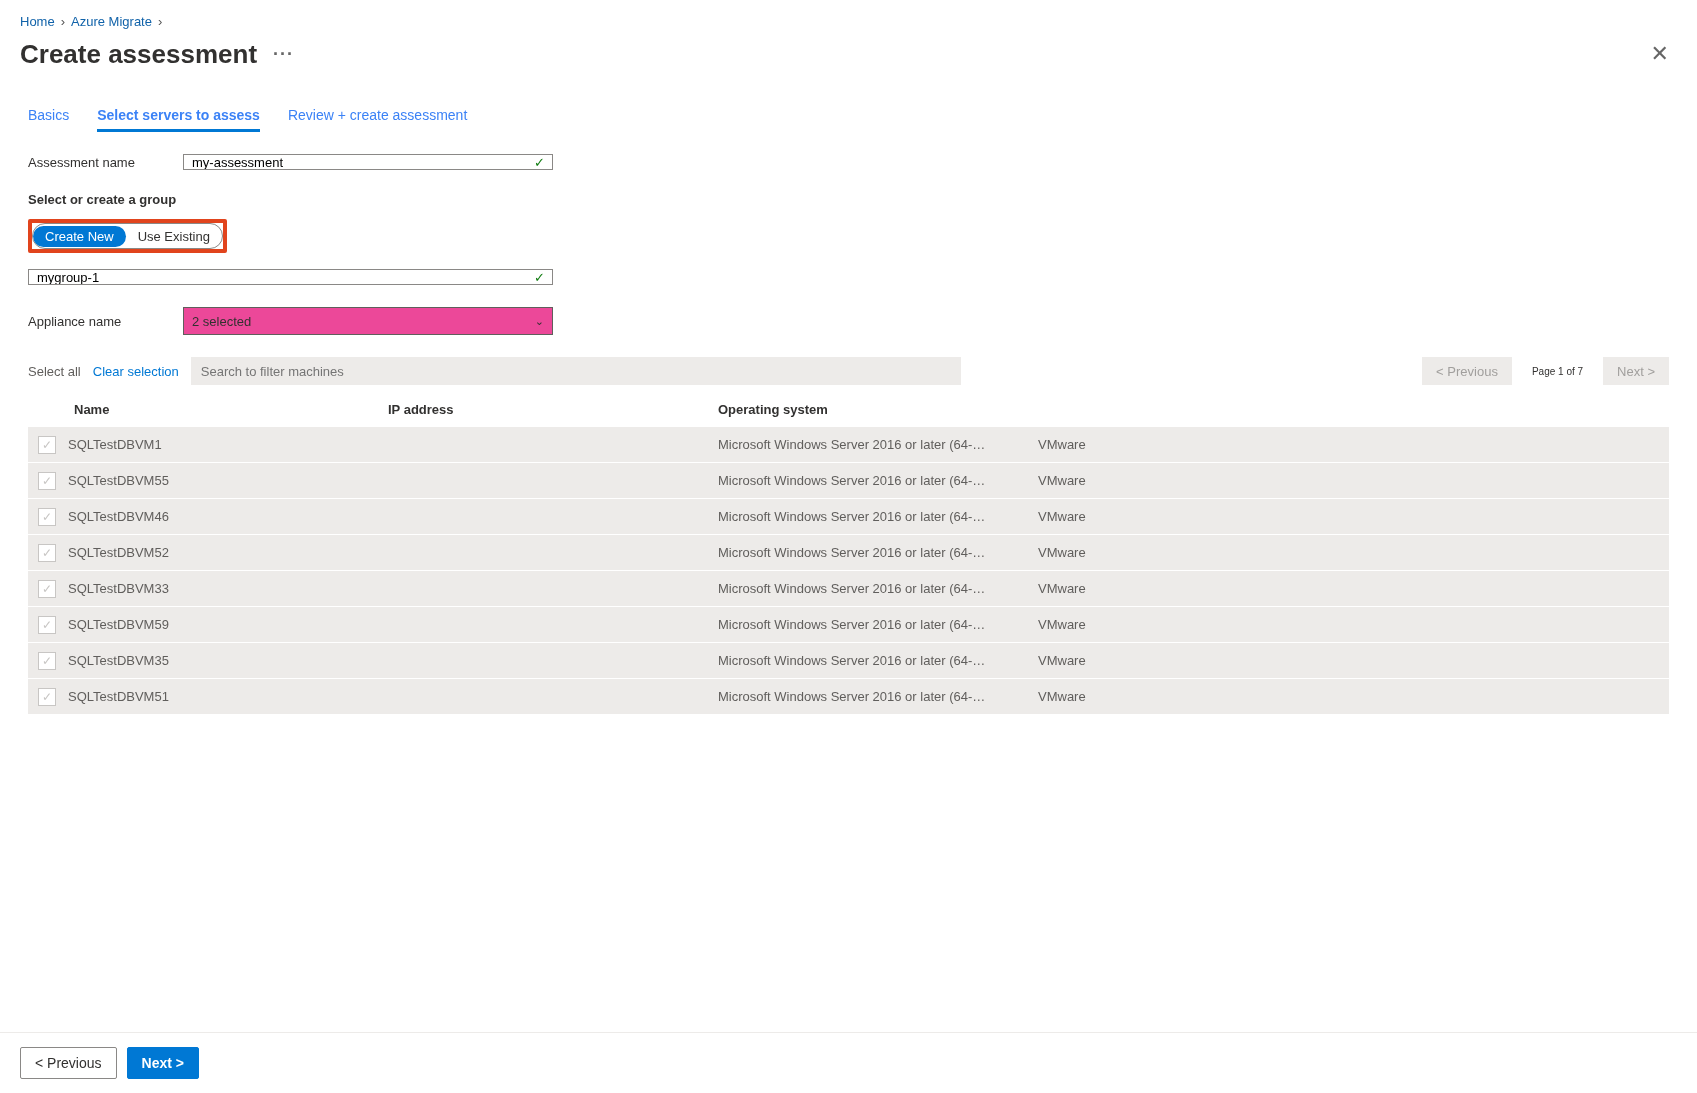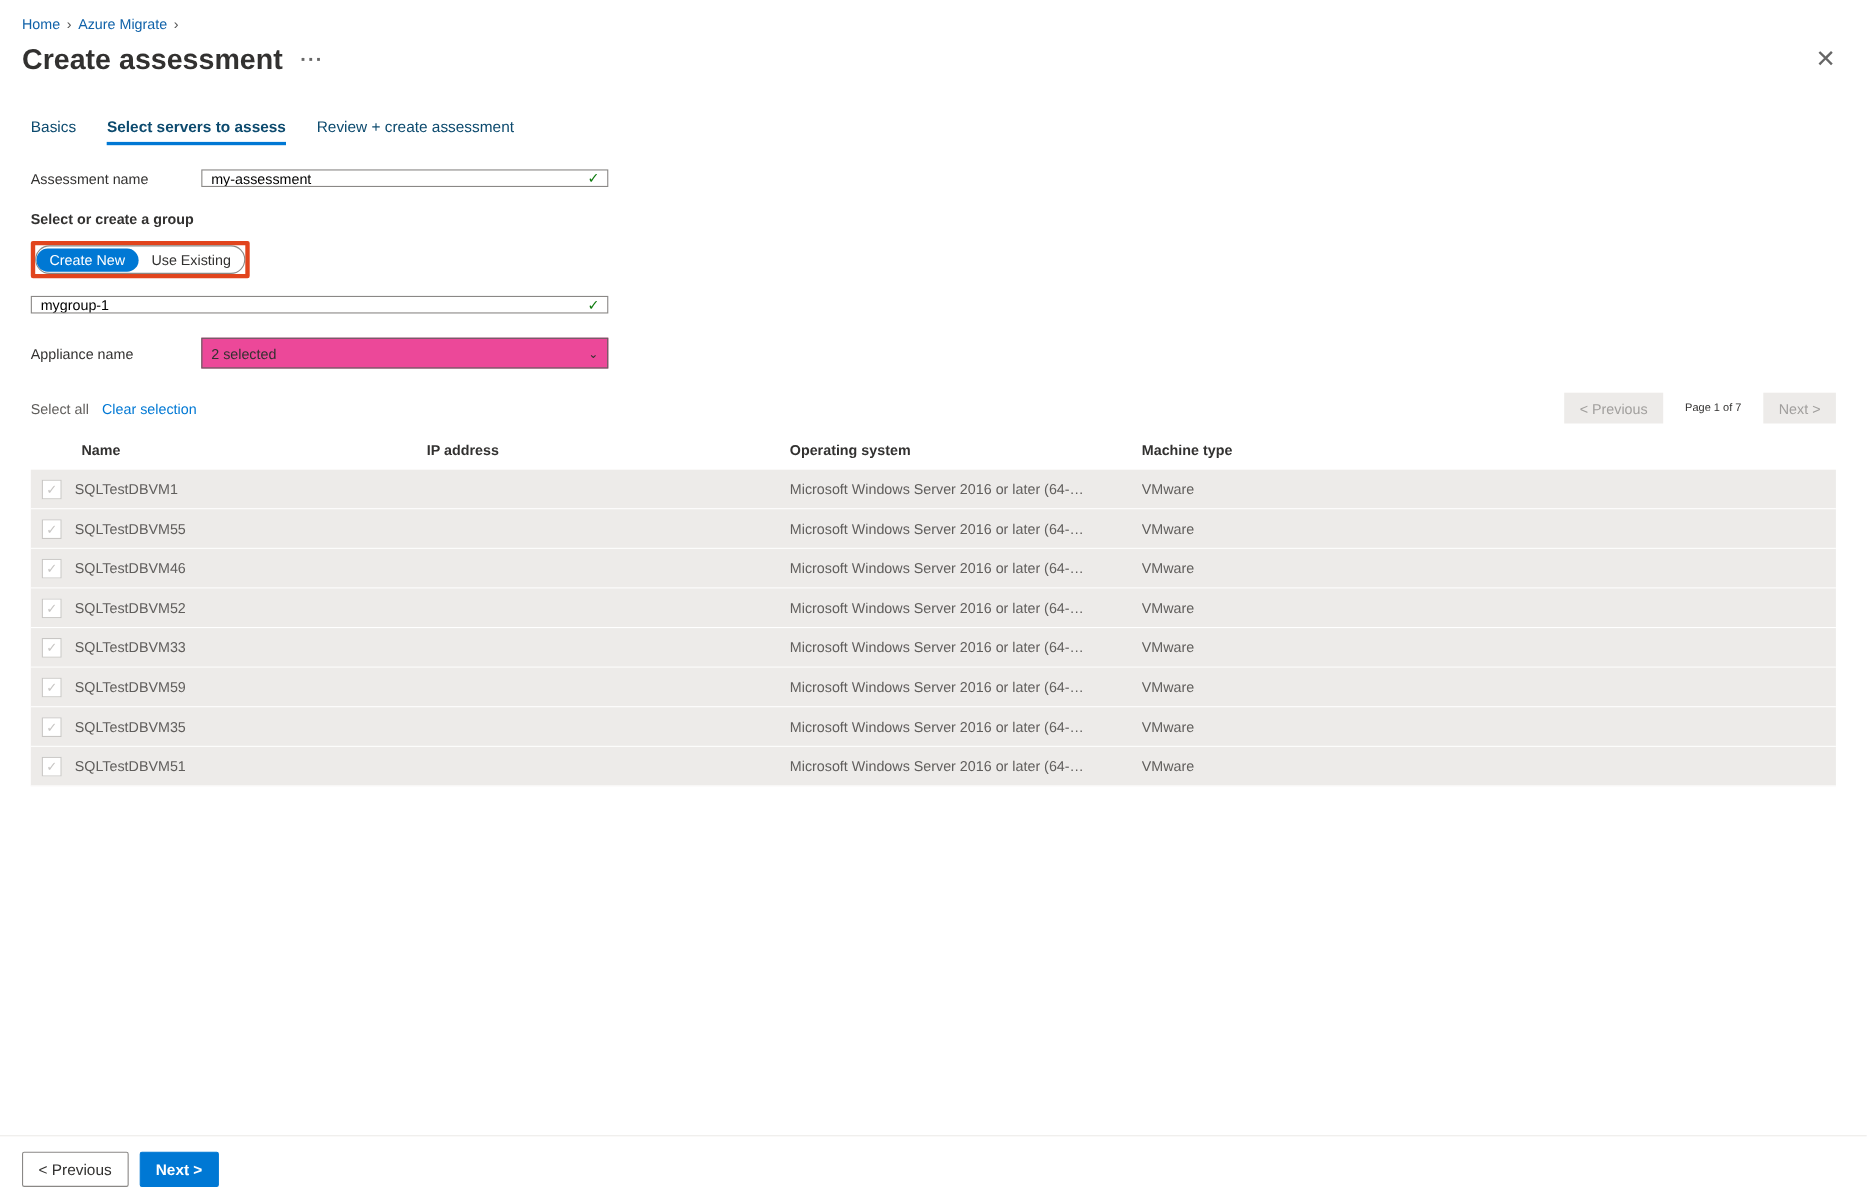--- a/index.html
+++ b/index.html
@@ -15,21 +15,21 @@
   .breadcrumb a { color: #1062a9; text-decoration: none; cursor: pointer; }
   .breadcrumb .sep { color: #555; }
   .title-row { display: flex; align-items: center; justify-content: space-between; margin-bottom: 30px; }
   .title-row h1 { font-size: 26px; font-weight: 600; margin: 0; display: flex; align-items: center; gap: 12px; }
   .ellipsis-btn { font-size: 18px; color: #666; cursor: pointer; padding: 0 4px; letter-spacing: 1px; }
   .close-x { font-size: 22px; font-weight: 300; color: #666; cursor: pointer; padding: 4px 8px; }
 
   .content { padding: 0 8px; }
 
   .tabs { display: flex; gap: 28px; border-bottom: none; margin-bottom: 22px; }
-  .tab { font-size: 14px; padding: 6px 0; cursor: pointer; color: #0c4a6e; }
+  .tab { font-size: 14px; padding: 6px 0; cursor: pointer; color: #3b82f6; }
   .tab.active { font-weight: 600; border-bottom: 3px solid #0078d4; }
 
   .form-row { display: flex; align-items: center; gap: 20px; margin-bottom: 22px; }
   .form-row label { width: 135px; font-size: 13px; color: #323130; }
   .text-input-wrap { position: relative; width: 370px; }
   .text-input-wrap.wide { width: 525px; }
   .text-input {
     width: 100%; height: 16px; padding: 2px 28px 2px 8px;
     border: 1px solid #8a8886; font-size: 13px;
   }
@@ -145,33 +145,33 @@
       <div class="select-box">
         <span>2 selected</span>
         <span class="chevron">⌄</span>
       </div>
     </div>
 
     <div class="toolbar-row">
       <div class="left">
         <span class="grey-link">Select all</span>
         <span class="blue-link">Clear selection</span>
+        <input class="search-box" type="text" placeholder="Search to filter machines" style="">
       </div>
       <button class="pager-btn">&lt;  Previous</button>
       <span class="page-info">Page 1 of 7</span>
       <button class="pager-btn">Next  &gt;</button>
     </div>
 
     <div class="table-wrap">
       <div class="thead">
         <div class="cell"></div>
         <div class="cell">Name</div>
         <div class="cell">IP address</div>
         <div class="cell">Operating system</div>
-        <div class="cell">Machine type</div>
       </div>
       <div id="tbody">
           <div class="trow">
             <div class="cell">
               <div class="checkbox">✓</div>
             </div>
             <div class="cell">SQLTestDBVM1</div>
             <div class="cell"></div>
             <div class="cell">Microsoft Windows Server 2016 or later (64-…</div>
             <div class="cell">VMware</div>

